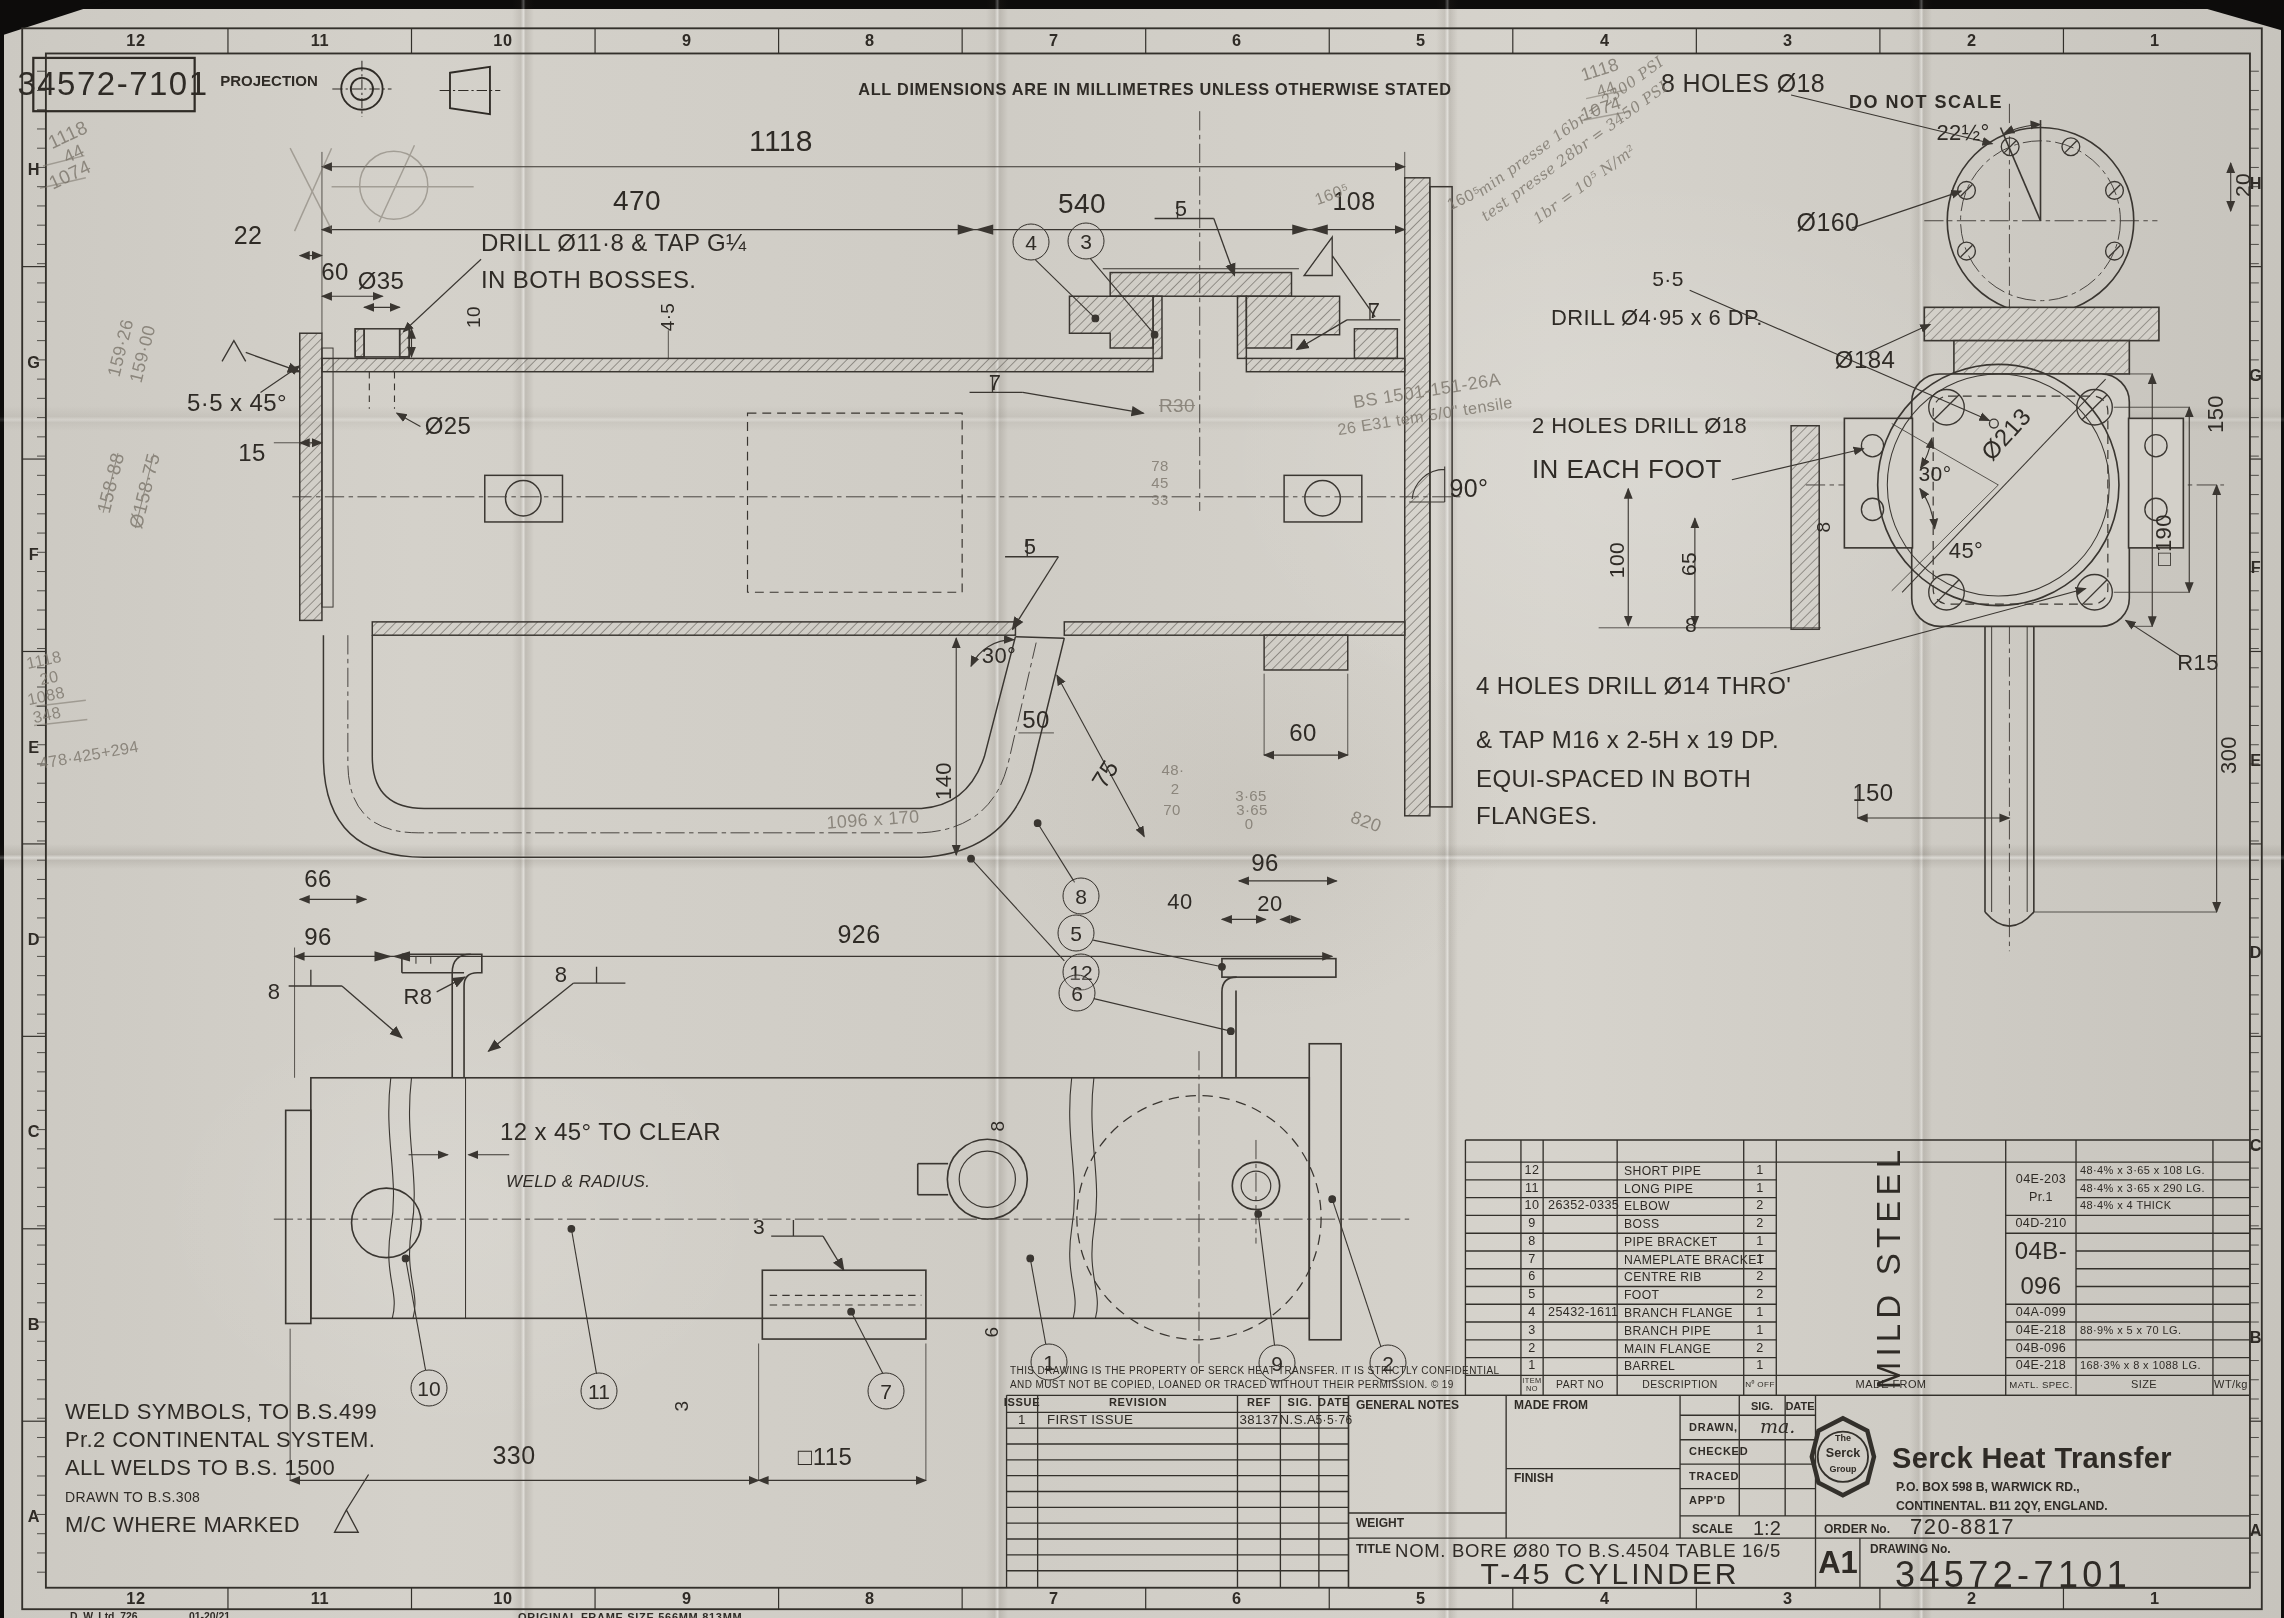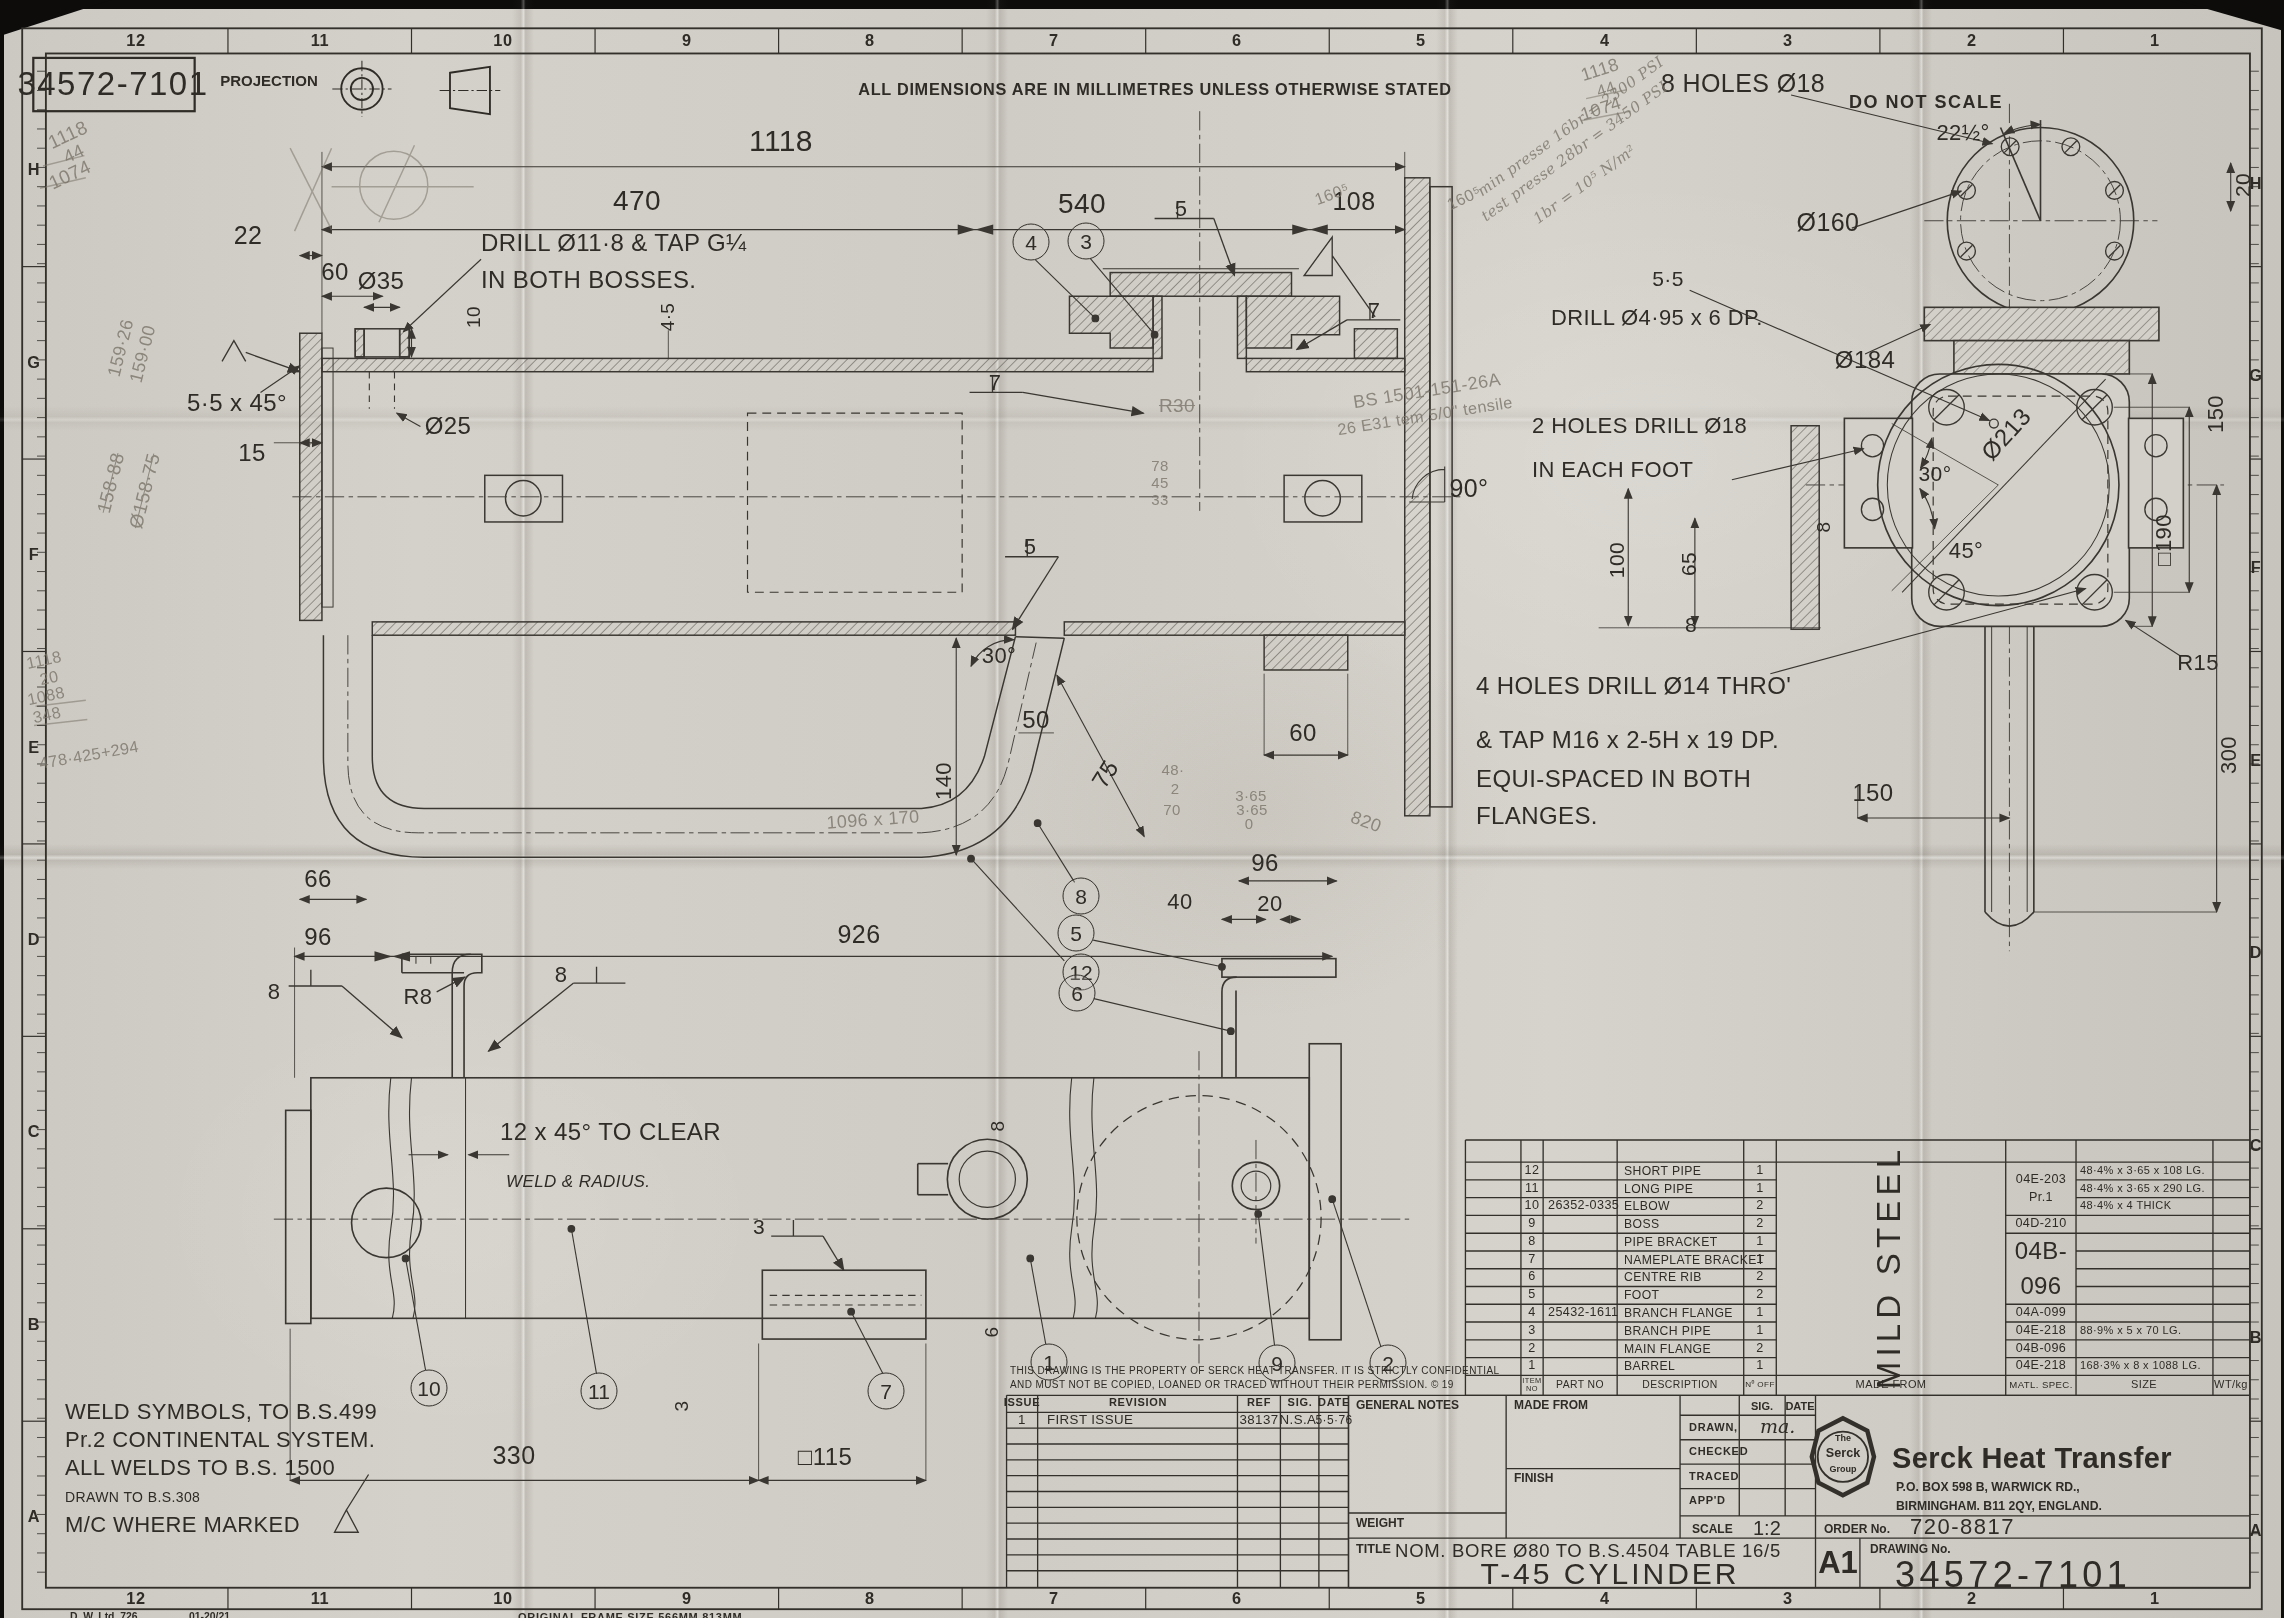--- a/index.html
+++ b/index.html
@@ -626,21 +626,21 @@
   <div class="bind" style="left:1610px;top:1574px;transform:translate(-50%,-50%);font-size:30px;letter-spacing:3px;">T-45 CYLINDER</div>
   <div class="bind" style="left:1762px;top:1400px;transform:translate(-50%,0);font-size:11px;font-weight:bold;">SIG.</div>
   <div class="bind" style="left:1800px;top:1400px;transform:translate(-50%,0);font-size:11px;font-weight:bold;">DATE</div>
   <div class="bind" style="left:1760px;top:1415px;font-size:19px;font-style:italic;font-family:'DejaVu Serif',serif;">ma.</div>
   <div class="bind" style="left:1692px;top:1522px;font-size:12px;font-weight:bold;">SCALE</div>
   <div class="bind" style="left:1753px;top:1517px;font-size:20px;">1:2</div>
   <div class="bind" style="left:1824px;top:1522px;font-size:12px;font-weight:bold;">ORDER No.</div>
   <div class="bind" style="left:1910px;top:1514px;font-size:22px;letter-spacing:1.5px;">720-8817</div>
   <div class="bind" style="left:1892px;top:1442px;font-size:29px;font-weight:bold;letter-spacing:0.4px;">Serck Heat Transfer</div>
   <div class="bind" style="left:1896px;top:1480px;font-size:12.2px;font-weight:bold;">P.O. BOX 598 B,      WARWICK RD.,</div>
-  <div class="bind" style="left:1896px;top:1499px;font-size:12.2px;font-weight:bold;">BIRMINGHAM. B11 2QY,  ENGLAND.</div>
+  <div class="bind" style="left:1896px;top:1499px;font-size:12.2px;font-weight:bold;">CONTINENTAL. B11 2QY,  ENGLAND.</div>
   <div class="bind" style="left:1843px;top:1438px;transform:translate(-50%,-50%);font-size:9px;font-weight:bold;">The</div>
   <div class="bind" style="left:1843px;top:1453px;transform:translate(-50%,-50%);font-size:12.6px;font-weight:bold;">Serck</div>
   <div class="bind" style="left:1843px;top:1469px;transform:translate(-50%,-50%);font-size:9px;font-weight:bold;">Group</div>
   <div class="bind" style="left:1838px;top:1563px;transform:translate(-50%,-50%);font-size:31px;font-weight:bold;">A1</div>
   <div class="bind" style="left:1870px;top:1542px;font-size:12px;font-weight:bold;">DRAWING No.</div>
   <div class="bind" style="left:1895px;top:1554px;font-size:36px;letter-spacing:4.4px;">34572-7101</div>
   <div class="bind" style="left:70px;top:1611px;font-size:10.4px;font-weight:bold;color:#2f2b26;">D. W. Ltd. 726</div>
   <div class="bind" style="left:189px;top:1611px;font-size:10.4px;font-weight:bold;">01-20/21</div>
   <div class="bind" style="left:518px;top:1611px;font-size:11px;font-weight:bold;letter-spacing:0.7px;">ORIGINAL FRAME SIZE 566MM 813MM</div>
 
@@ -686,21 +686,21 @@
       <div class="ann " style="left: 759px; top: 1227px; font-size: 21px; transform: translate(-50%, -50%);">3</div>
       <div class="ann " style="left: 998px; top: 1126px; font-size: 19px; transform: translate(-50%, -50%) rotate(-90deg);">8</div>
       <div class="ann " style="left: 992px; top: 1332px; font-size: 19px; transform: translate(-50%, -50%) rotate(-90deg);">6</div>
       <div class="ann " style="left: 1743px; top: 83px; font-size: 25px; transform: translate(-50%, -50%);">8 HOLES Ø18</div>
       <div class="ann " style="left: 1963px; top: 133px; font-size: 22px; transform: translate(-50%, -50%);">22½°</div>
       <div class="ann " style="left: 1828px; top: 222px; font-size: 25px; transform: translate(-50%, -50%);">Ø160</div>
       <div class="ann " style="left: 1865px; top: 360px; font-size: 24px; transform: translate(-50%, -50%);">Ø184</div>
       <div class="ann " style="left: 1668px; top: 279px; font-size: 21px; transform: translate(-50%, -50%);">5·5</div>
       <div class="ann  left" style="left: 1551px; top: 318px; font-size: 22px; transform: translate(0px, -50%);">DRILL Ø4·95 x 6 DP.</div>
       <div class="ann  left" style="left: 1532px; top: 426px; font-size: 22px; transform: translate(0px, -50%);">2 HOLES DRILL Ø18</div>
-      <div class="ann  left" style="left: 1532px; top: 470px; font-size: 22px; transform: translate(0px, -50%);">IN EACH FOOT</div>
+      <div class="ann  left" style="left: 1532px; top: 470px; font-size: 26px; transform: translate(0px, -50%);">IN EACH FOOT</div>
       <div class="ann " style="left: 1617px; top: 560px; font-size: 21px; transform: translate(-50%, -50%) rotate(-90deg);">100</div>
       <div class="ann " style="left: 1689px; top: 564px; font-size: 21px; transform: translate(-50%, -50%) rotate(-90deg);">65</div>
       <div class="ann " style="left: 1824px; top: 527px; font-size: 19px; transform: translate(-50%, -50%) rotate(-90deg);">8</div>
       <div class="ann " style="left: 1691px; top: 625px; font-size: 21px; transform: translate(-50%, -50%);">8</div>
       <div class="ann " style="left: 2006px; top: 434px; font-size: 24px; transform: translate(-50%, -50%) rotate(-48deg);">Ø213</div>
       <div class="ann " style="left: 1935px; top: 474px; font-size: 21px; transform: translate(-50%, -50%);">30°</div>
       <div class="ann " style="left: 1966px; top: 551px; font-size: 22px; transform: translate(-50%, -50%);">45°</div>
       <div class="ann " style="left: 2216px; top: 414px; font-size: 22px; transform: translate(-50%, -50%) rotate(-90deg);">150</div>
       <div class="ann " style="left: 2164px; top: 540px; font-size: 22px; transform: translate(-50%, -50%) rotate(-90deg);">□190</div>
       <div class="ann " style="left: 2198px; top: 663px; font-size: 22px; transform: translate(-50%, -50%);">R15</div>

